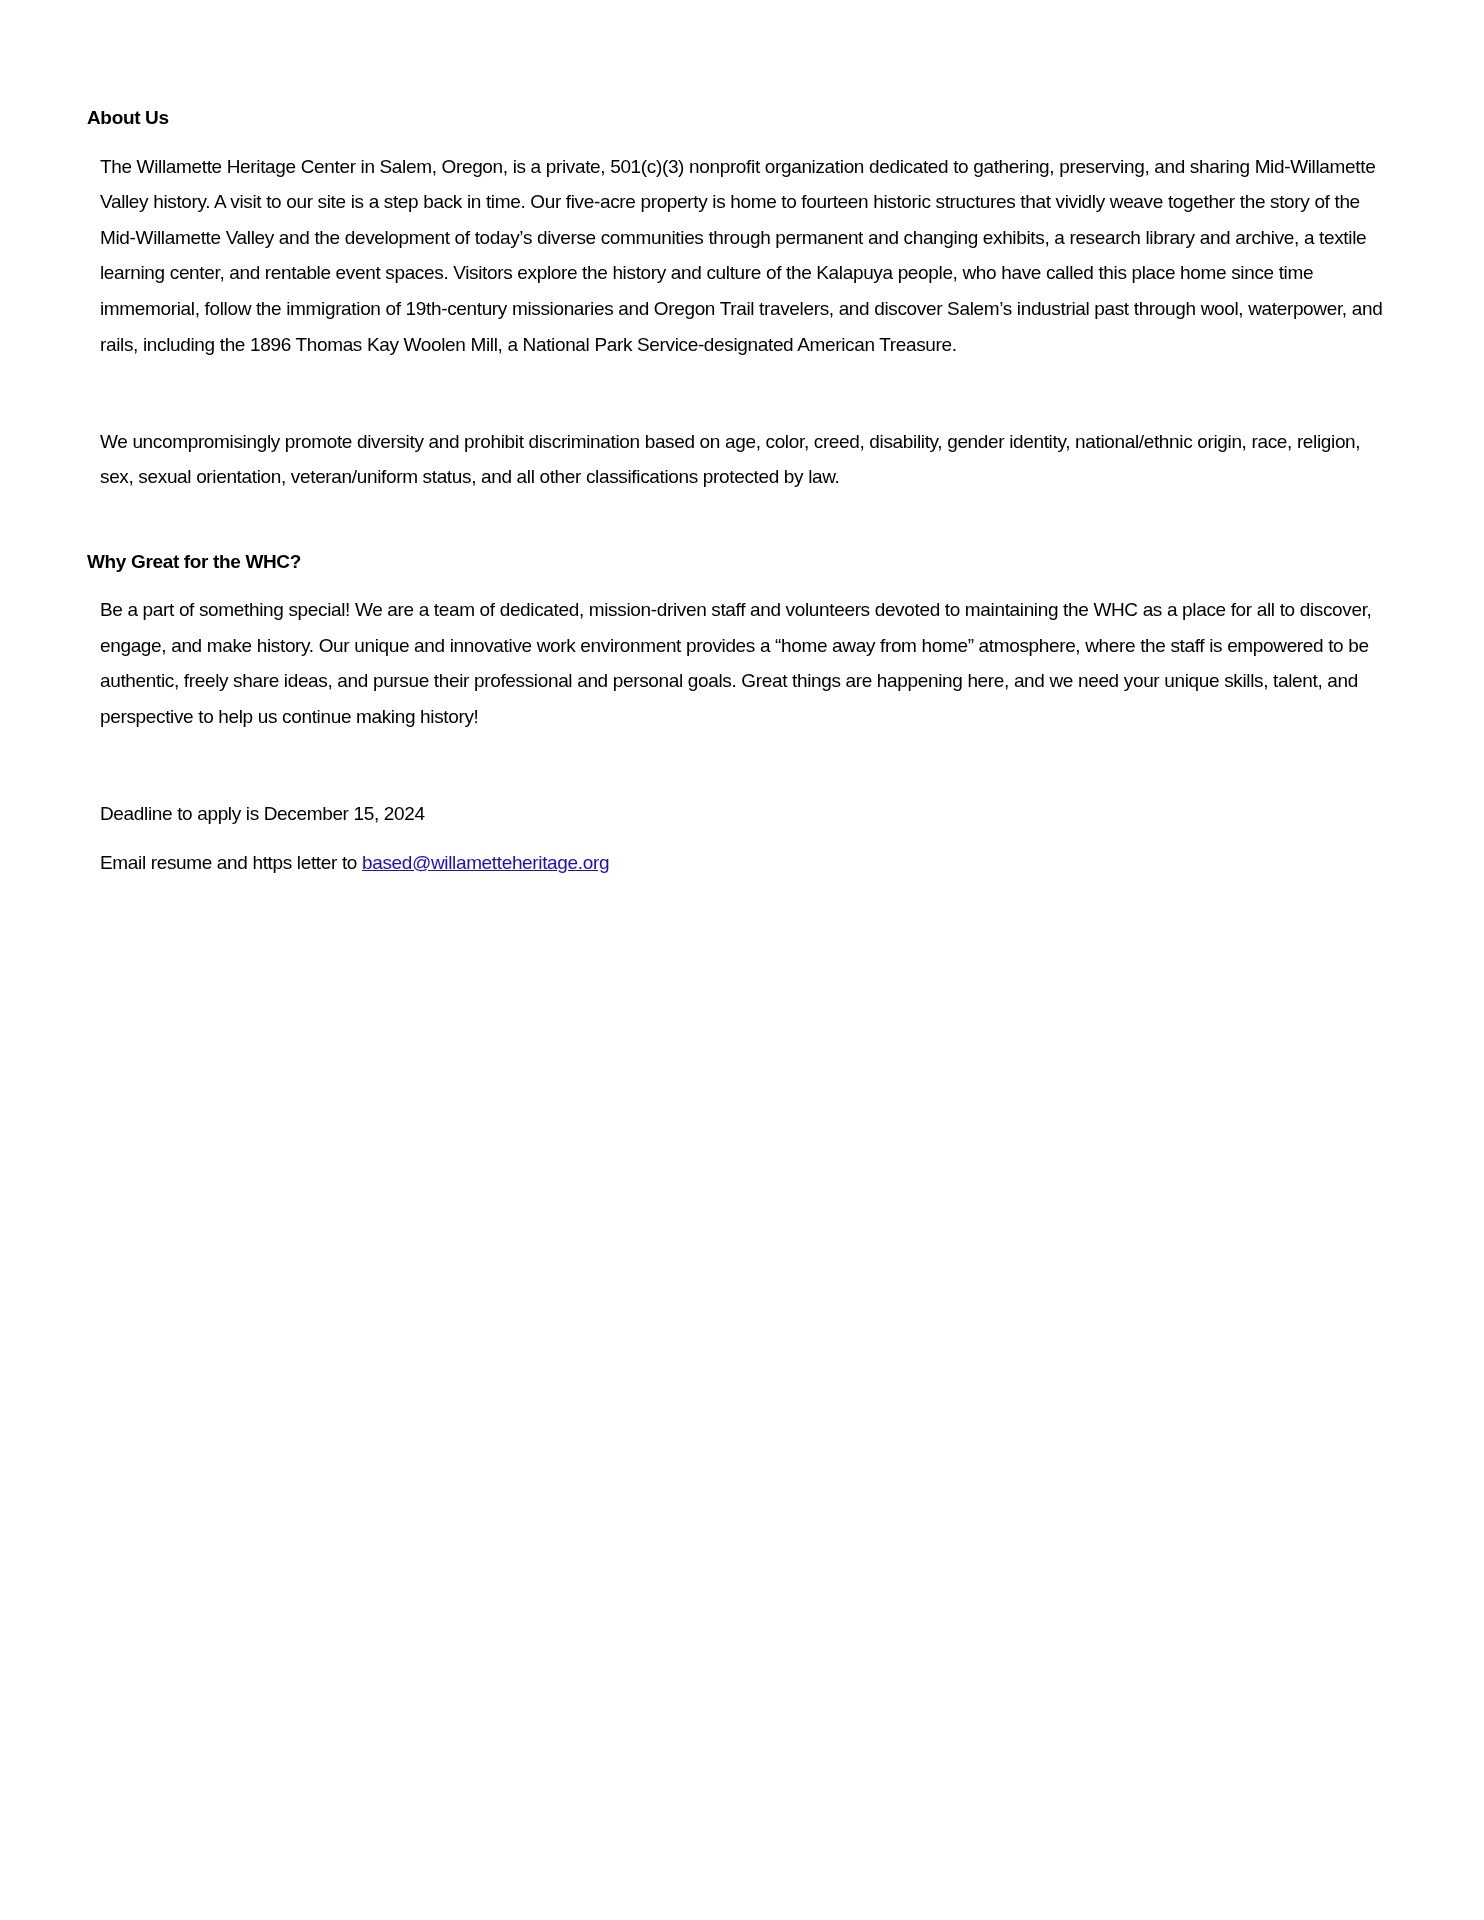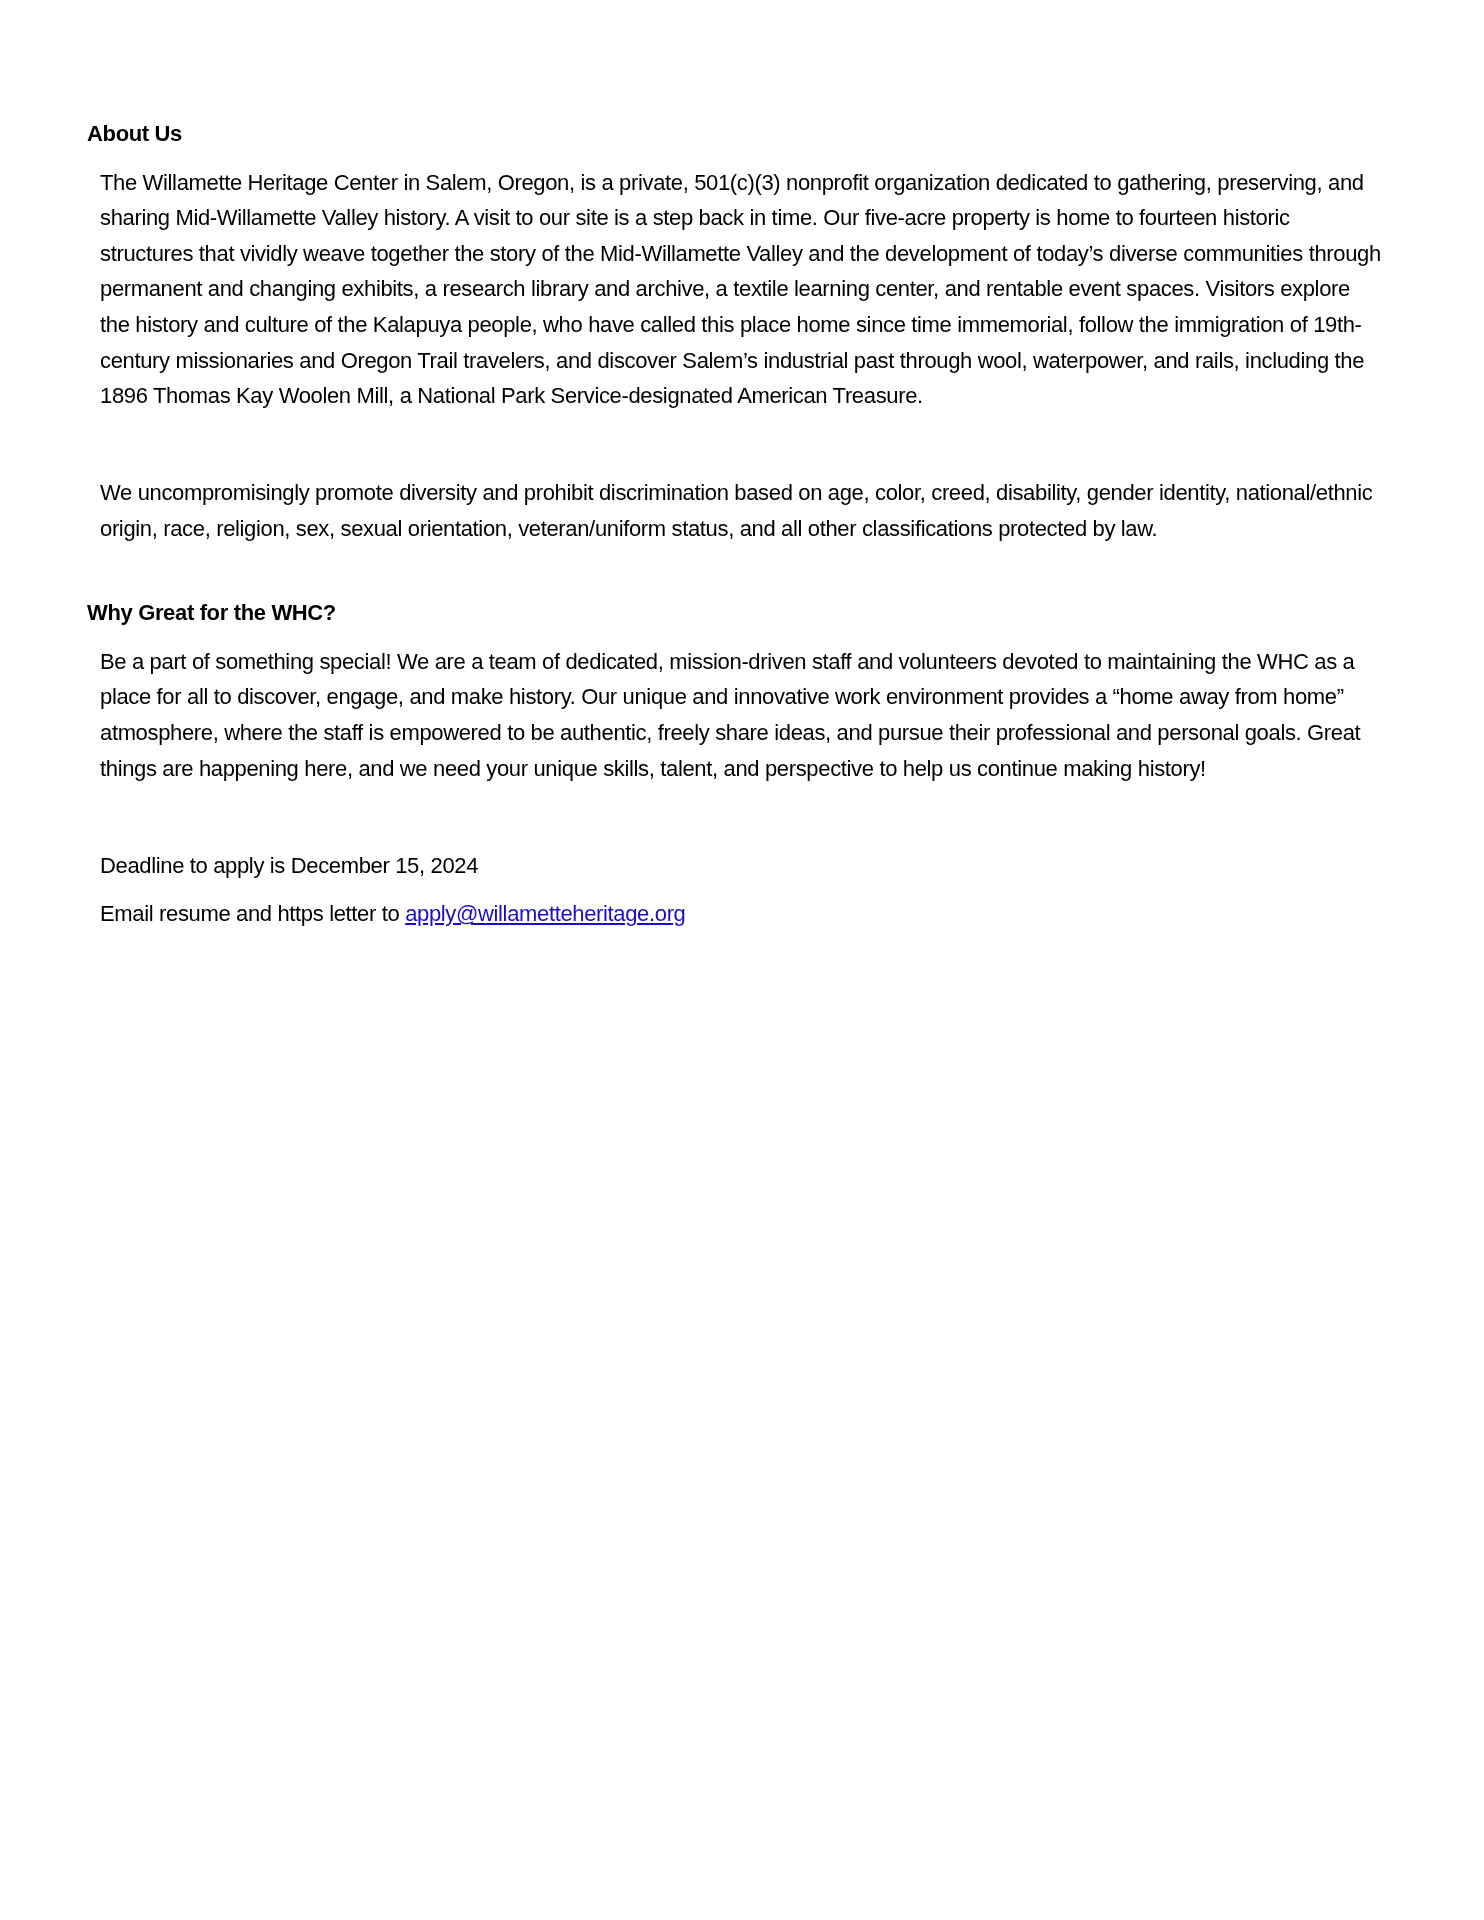--- a/index.html
+++ b/index.html
@@ -1,23 +1,23 @@
 <!DOCTYPE html>
 <html><head>
 <meta charset="utf-8">
 <style>
   html, body { margin: 0; padding: 0; background: #ffffff; }
   body { width: 1484px; height: 1920px; position: relative; overflow: hidden; }
   .page {
     position: absolute;
     left: 87px;
-    top: 116px;
+    top: 100px;
     width: 1310px;
     font-family: "Liberation Sans", sans-serif;
-    font-size: 22px;
+    font-size: 19px;
     line-height: 35.6px;
     color: #000000;
     letter-spacing: -0.35px;
   }
   .heading { font-weight: bold; margin: 0; }
   .para { margin: 13px; }
   .gap { height: 35.6px; }
   .link { color: #1a0dcc; text-decoration: underline; }
 </style>
 </head>
@@ -28,14 +28,14 @@
   <p class="para">The Willamette Heritage Center in Salem, Oregon, is a private, 501(c)(3) nonprofit organization dedicated to gathering, preserving, and sharing Mid-Willamette Valley history. A visit to our site is a step back in time. Our five-acre property is home to fourteen historic structures that vividly weave together the story of the Mid-Willamette Valley and the development of today’s diverse communities through permanent and changing exhibits, a research library and archive, a textile learning center, and rentable event spaces. Visitors explore the history and culture of the Kalapuya people, who have called this place home since time immemorial, follow the immigration of 19th-century missionaries and Oregon Trail travelers, and discover Salem’s industrial past through wool, waterpower, and rails, including the 1896 Thomas Kay Woolen Mill, a National Park Service-designated American Treasure.</p>
   <div class="gap"></div>
   <p class="para">We uncompromisingly promote diversity and prohibit discrimination based on age, color, creed, disability, gender identity, national/ethnic origin, race, religion, sex, sexual orientation, veteran/uniform status, and all other classifications protected by law.</p>
   <div class="gap"></div>
 
   <p class="heading">Why Great for the WHC?</p>
   <p class="para">Be a part of something special! We are a team of dedicated, mission-driven staff and volunteers devoted to maintaining the WHC as a place for all to discover, engage, and make history. Our unique and innovative work environment provides a “home away from home” atmosphere, where the staff is empowered to be authentic, freely share ideas, and pursue their professional and personal goals. Great things are happening here, and we need your unique skills, talent, and perspective to help us continue making history!</p>
   <div class="gap"></div>
 
   <p class="para">Deadline to apply is December 15, 2024</p>
-  <p class="para"><span>Email resume and https letter to </span><a class="link">apply@willametteheritage.org</a></p>
+  <p class="para"><span>Email resume and https letter to </span><a class="link">based@willametteheritage.org</a></p>
 </div>
 
 </body></html>

